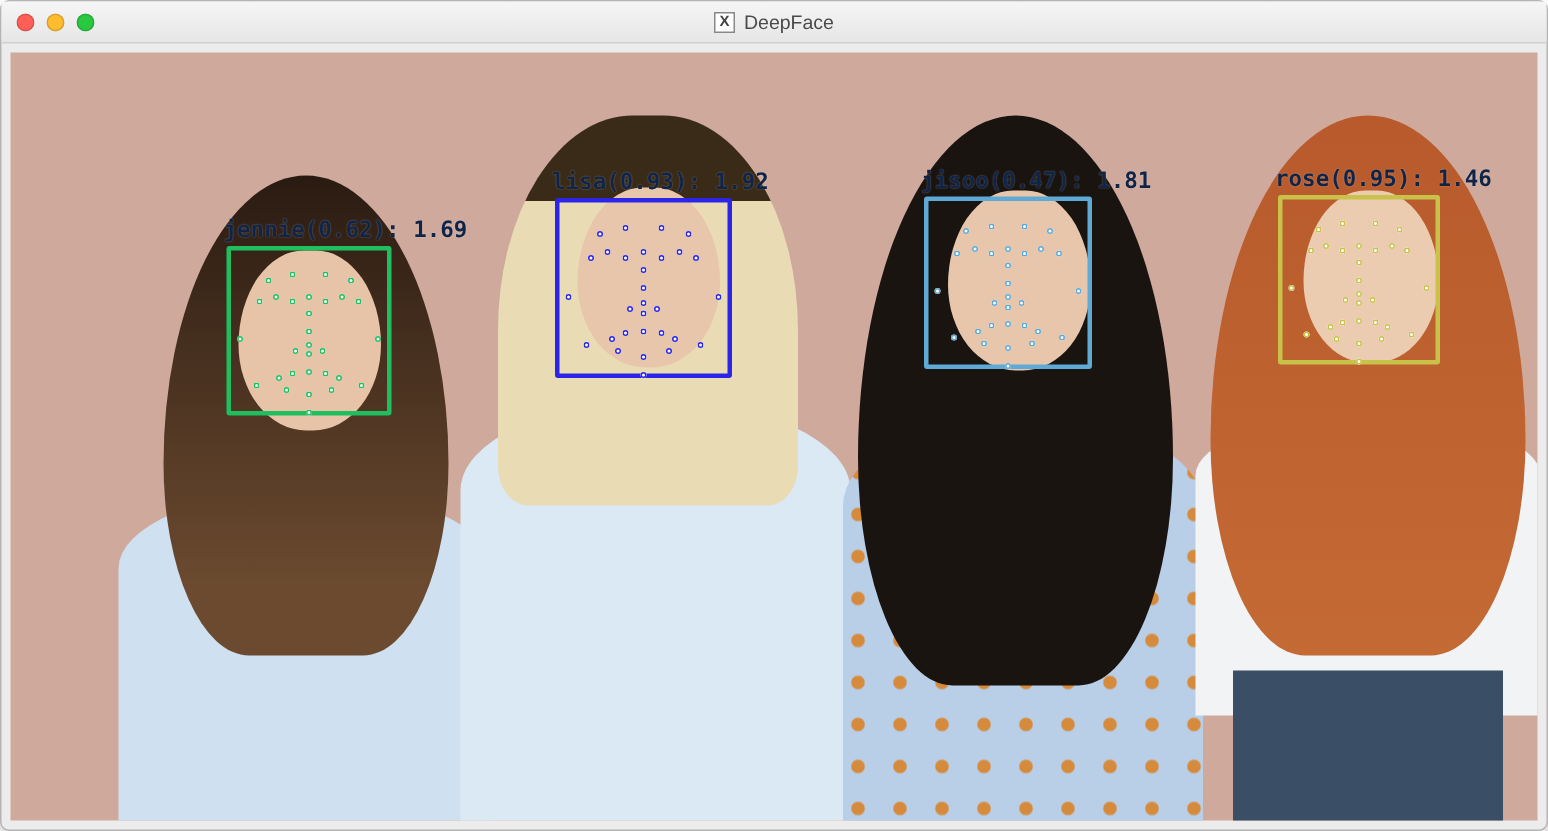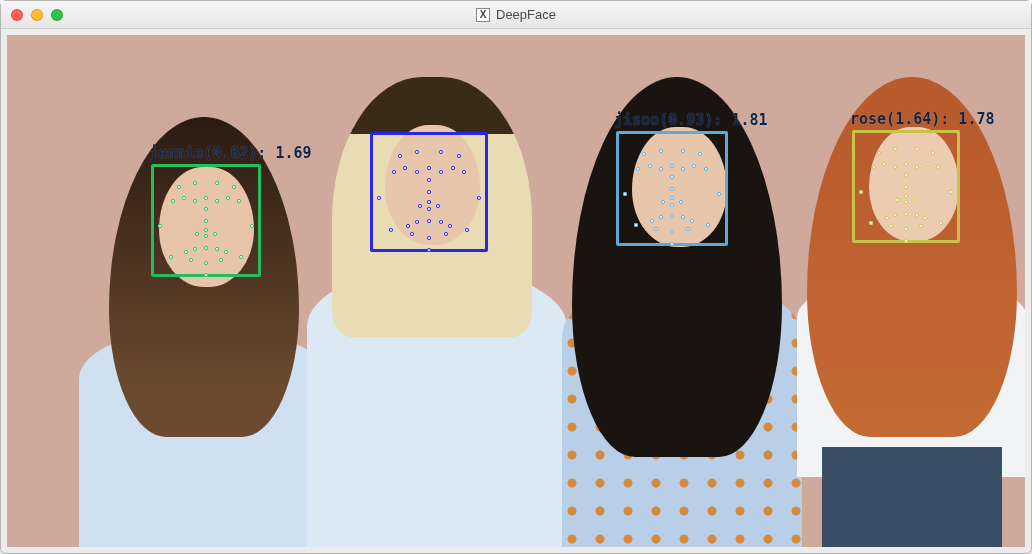--- a/index.html
+++ b/index.html
@@ -237,20 +237,21 @@
           <div class="landmark" style="left: 39.6px; top: 96.05px; box-shadow: rgb(31, 191, 95) 0px 0px 0px 1px inset;"></div>
           <div class="landmark" style="left: 55px; top: 99.44px; box-shadow: rgb(31, 191, 95) 0px 0px 0px 1px inset;"></div>
           <div class="landmark" style="left: 70.4px; top: 96.05px; box-shadow: rgb(31, 191, 95) 0px 0px 0px 1px inset;"></div>
           <div class="landmark" style="left: 8.8px; top: 62.15px; box-shadow: rgb(31, 191, 95) 0px 0px 0px 1px inset;"></div>
           <div class="landmark" style="left: 101.2px; top: 62.15px; box-shadow: rgb(31, 191, 95) 0px 0px 0px 1px inset;"></div>
           <div class="landmark" style="left: 19.8px; top: 92.66px; box-shadow: rgb(31, 191, 95) 0px 0px 0px 1px inset;"></div>
           <div class="landmark" style="left: 90.2px; top: 92.66px; box-shadow: rgb(31, 191, 95) 0px 0px 0px 1px inset;"></div>
           <div class="landmark" style="left: 55px; top: 110.74px; box-shadow: rgb(31, 191, 95) 0px 0px 0px 1px inset;"></div>
         </div>
         <div class="overlay" style="left: 363px; top: 97px; width: 118px; height: 120px;">
+          <div class="label" style="color: rgb(15, 36, 71);">lisa(0.93):  1.92</div>
           <div class="box" style="border-color: rgb(42, 37, 232);"></div>
           <div class="landmark" style="left: 23.6px; top: 39.6px; box-shadow: rgb(42, 37, 232) 0px 0px 0px 1px inset;"></div>
           <div class="landmark" style="left: 35.4px; top: 36px; box-shadow: rgb(42, 37, 232) 0px 0px 0px 1px inset;"></div>
           <div class="landmark" style="left: 47.2px; top: 39.6px; box-shadow: rgb(42, 37, 232) 0px 0px 0px 1px inset;"></div>
           <div class="landmark" style="left: 70.8px; top: 39.6px; box-shadow: rgb(42, 37, 232) 0px 0px 0px 1px inset;"></div>
           <div class="landmark" style="left: 82.6px; top: 36px; box-shadow: rgb(42, 37, 232) 0px 0px 0px 1px inset;"></div>
           <div class="landmark" style="left: 94.4px; top: 39.6px; box-shadow: rgb(42, 37, 232) 0px 0px 0px 1px inset;"></div>
           <div class="landmark" style="left: 29.5px; top: 24px; box-shadow: rgb(42, 37, 232) 0px 0px 0px 1px inset;"></div>
           <div class="landmark" style="left: 47.2px; top: 20.4px; box-shadow: rgb(42, 37, 232) 0px 0px 0px 1px inset;"></div>
           <div class="landmark" style="left: 70.8px; top: 20.4px; box-shadow: rgb(42, 37, 232) 0px 0px 0px 1px inset;"></div>
@@ -270,21 +271,21 @@
           <div class="landmark" style="left: 42.48px; top: 102px; box-shadow: rgb(42, 37, 232) 0px 0px 0px 1px inset;"></div>
           <div class="landmark" style="left: 59px; top: 105.6px; box-shadow: rgb(42, 37, 232) 0px 0px 0px 1px inset;"></div>
           <div class="landmark" style="left: 75.52px; top: 102px; box-shadow: rgb(42, 37, 232) 0px 0px 0px 1px inset;"></div>
           <div class="landmark" style="left: 9.44px; top: 66px; box-shadow: rgb(42, 37, 232) 0px 0px 0px 1px inset;"></div>
           <div class="landmark" style="left: 108.56px; top: 66px; box-shadow: rgb(42, 37, 232) 0px 0px 0px 1px inset;"></div>
           <div class="landmark" style="left: 21.24px; top: 98.4px; box-shadow: rgb(42, 37, 232) 0px 0px 0px 1px inset;"></div>
           <div class="landmark" style="left: 96.76px; top: 98.4px; box-shadow: rgb(42, 37, 232) 0px 0px 0px 1px inset;"></div>
           <div class="landmark" style="left: 59px; top: 117.6px; box-shadow: rgb(42, 37, 232) 0px 0px 0px 1px inset;"></div>
         </div>
         <div class="overlay" style="left: 609px; top: 96px; width: 112px; height: 115px;">
-          <div class="label" style="color: rgb(15, 36, 71);">jisoo(0.93):  1.81</div>
+          <div class="label" style="color: rgb(15, 36, 71);">jisoo(0.47):  1.81</div>
           <div class="box" style="border-color: rgb(95, 169, 214);"></div>
           <div class="landmark" style="left: 22.4px; top: 37.95px; box-shadow: rgb(95, 169, 214) 0px 0px 0px 1px inset;"></div>
           <div class="landmark" style="left: 33.6px; top: 34.5px; box-shadow: rgb(95, 169, 214) 0px 0px 0px 1px inset;"></div>
           <div class="landmark" style="left: 44.8px; top: 37.95px; box-shadow: rgb(95, 169, 214) 0px 0px 0px 1px inset;"></div>
           <div class="landmark" style="left: 67.2px; top: 37.95px; box-shadow: rgb(95, 169, 214) 0px 0px 0px 1px inset;"></div>
           <div class="landmark" style="left: 78.4px; top: 34.5px; box-shadow: rgb(95, 169, 214) 0px 0px 0px 1px inset;"></div>
           <div class="landmark" style="left: 89.6px; top: 37.95px; box-shadow: rgb(95, 169, 214) 0px 0px 0px 1px inset;"></div>
           <div class="landmark" style="left: 28px; top: 23px; box-shadow: rgb(95, 169, 214) 0px 0px 0px 1px inset;"></div>
           <div class="landmark" style="left: 44.8px; top: 19.55px; box-shadow: rgb(95, 169, 214) 0px 0px 0px 1px inset;"></div>
           <div class="landmark" style="left: 67.2px; top: 19.55px; box-shadow: rgb(95, 169, 214) 0px 0px 0px 1px inset;"></div>
@@ -304,21 +305,21 @@
           <div class="landmark" style="left: 40.32px; top: 97.75px; box-shadow: rgb(95, 169, 214) 0px 0px 0px 1px inset;"></div>
           <div class="landmark" style="left: 56px; top: 101.2px; box-shadow: rgb(95, 169, 214) 0px 0px 0px 1px inset;"></div>
           <div class="landmark" style="left: 71.68px; top: 97.75px; box-shadow: rgb(95, 169, 214) 0px 0px 0px 1px inset;"></div>
           <div class="landmark" style="left: 8.96px; top: 63.25px; box-shadow: rgb(95, 169, 214) 0px 0px 0px 1px inset;"></div>
           <div class="landmark" style="left: 103.04px; top: 63.25px; box-shadow: rgb(95, 169, 214) 0px 0px 0px 1px inset;"></div>
           <div class="landmark" style="left: 20.16px; top: 94.3px; box-shadow: rgb(95, 169, 214) 0px 0px 0px 1px inset;"></div>
           <div class="landmark" style="left: 91.84px; top: 94.3px; box-shadow: rgb(95, 169, 214) 0px 0px 0px 1px inset;"></div>
           <div class="landmark" style="left: 56px; top: 112.7px; box-shadow: rgb(95, 169, 214) 0px 0px 0px 1px inset;"></div>
         </div>
         <div class="overlay" style="left: 845px; top: 95px; width: 108px; height: 113px;">
-          <div class="label" style="color: rgb(15, 36, 71);">rose(1.64):  1.78</div>
+          <div class="label" style="color: rgb(15, 36, 71);">rose(0.95):  1.46</div>
           <div class="box" style="border-color: rgb(200, 194, 74);"></div>
           <div class="landmark" style="left: 21.6px; top: 37.29px; box-shadow: rgb(200, 194, 74) 0px 0px 0px 1px inset;"></div>
           <div class="landmark" style="left: 32.4px; top: 33.9px; box-shadow: rgb(200, 194, 74) 0px 0px 0px 1px inset;"></div>
           <div class="landmark" style="left: 43.2px; top: 37.29px; box-shadow: rgb(200, 194, 74) 0px 0px 0px 1px inset;"></div>
           <div class="landmark" style="left: 64.8px; top: 37.29px; box-shadow: rgb(200, 194, 74) 0px 0px 0px 1px inset;"></div>
           <div class="landmark" style="left: 75.6px; top: 33.9px; box-shadow: rgb(200, 194, 74) 0px 0px 0px 1px inset;"></div>
           <div class="landmark" style="left: 86.4px; top: 37.29px; box-shadow: rgb(200, 194, 74) 0px 0px 0px 1px inset;"></div>
           <div class="landmark" style="left: 27px; top: 22.6px; box-shadow: rgb(200, 194, 74) 0px 0px 0px 1px inset;"></div>
           <div class="landmark" style="left: 43.2px; top: 19.21px; box-shadow: rgb(200, 194, 74) 0px 0px 0px 1px inset;"></div>
           <div class="landmark" style="left: 64.8px; top: 19.21px; box-shadow: rgb(200, 194, 74) 0px 0px 0px 1px inset;"></div>

